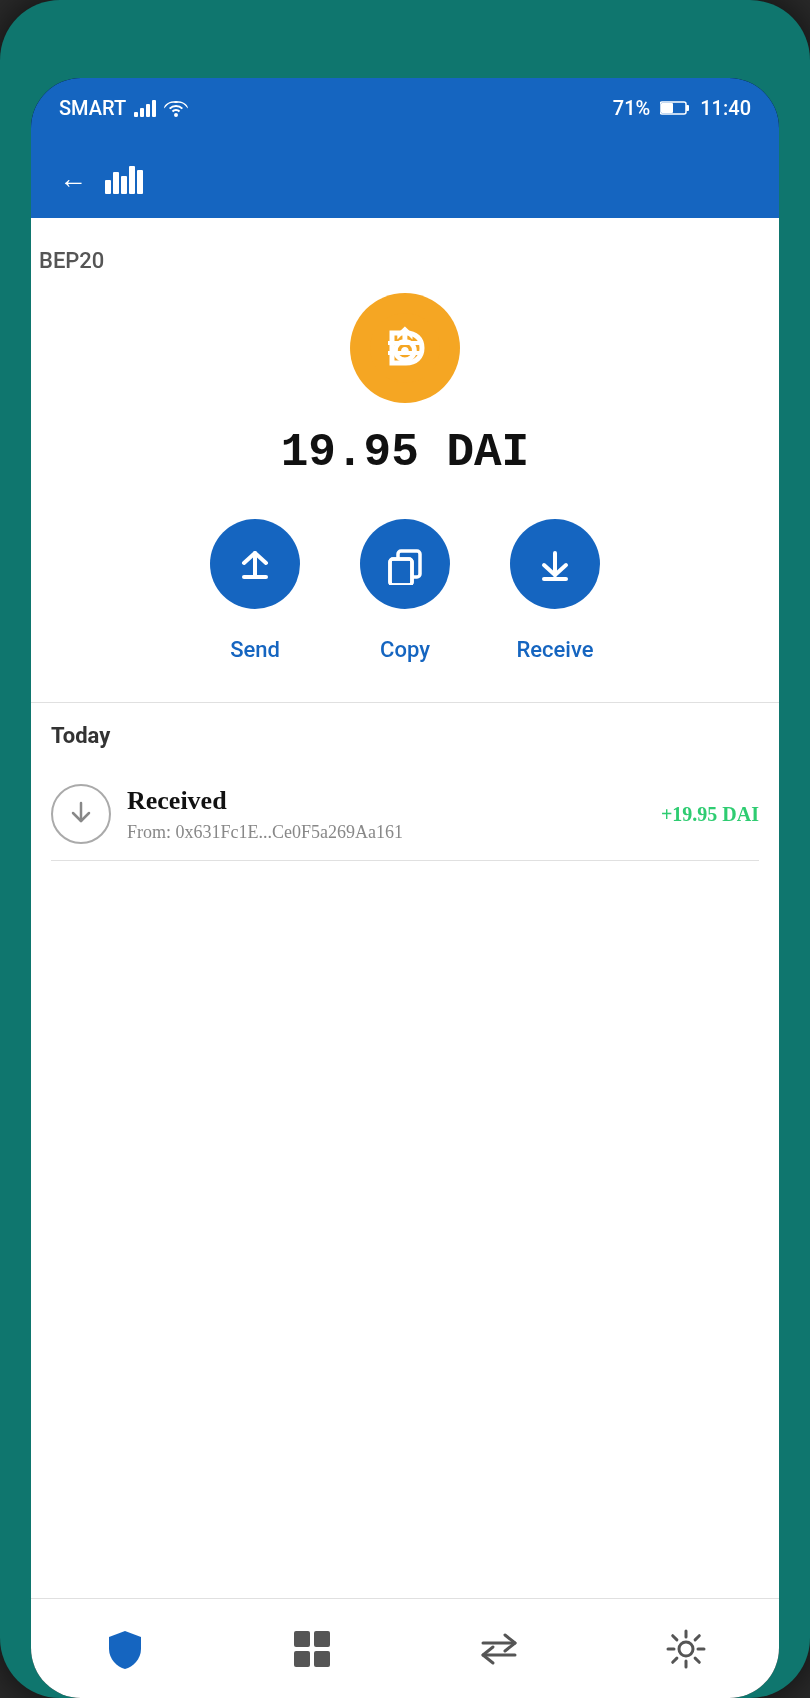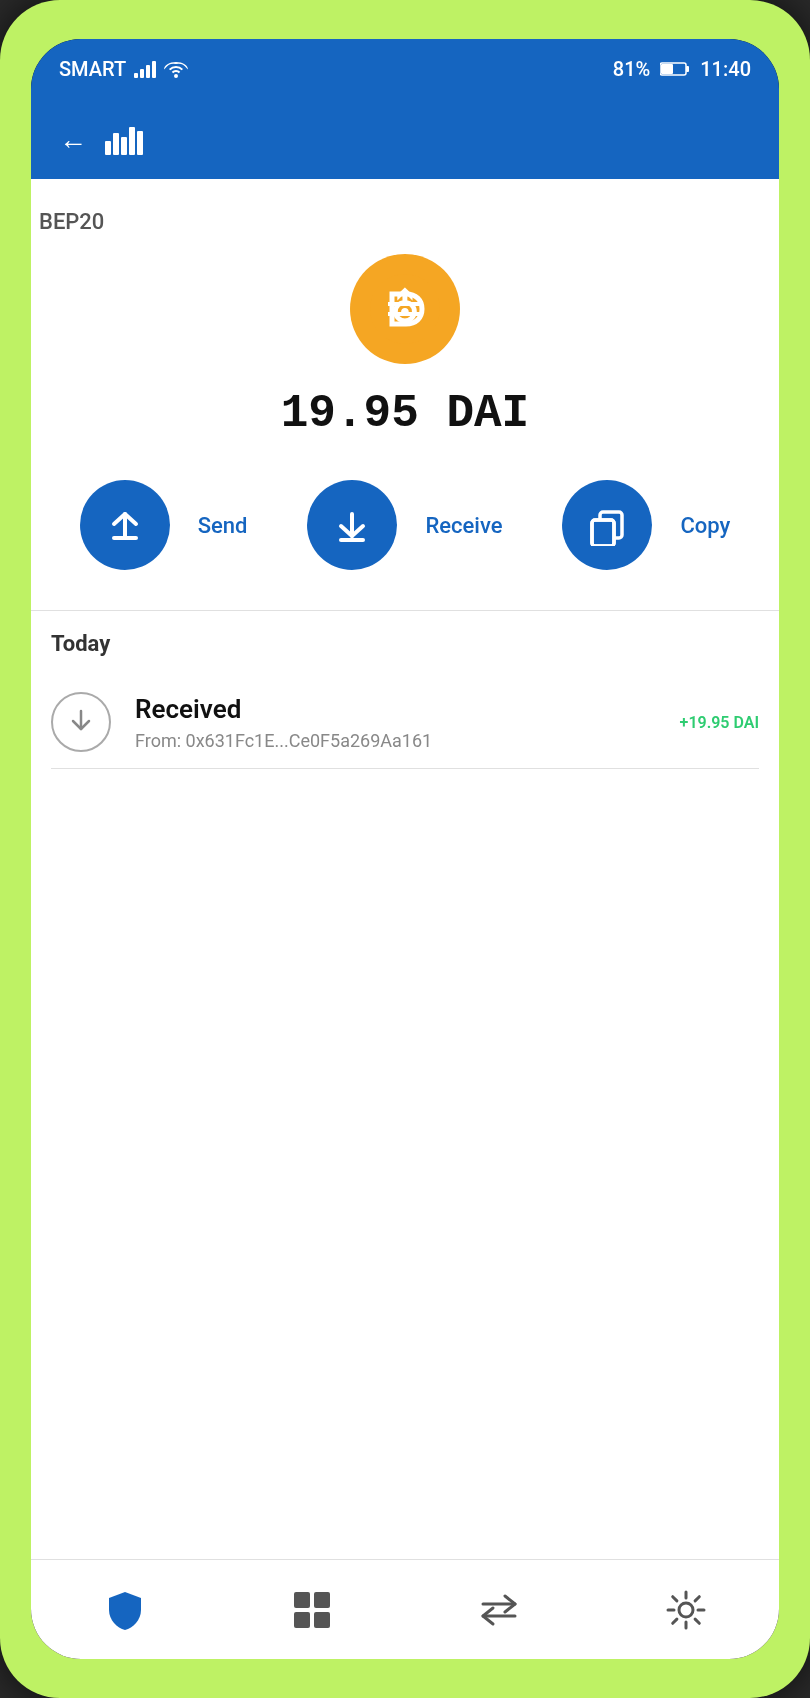--- a/index.html
+++ b/index.html
@@ -9,26 +9,26 @@
       display: flex;
       justify-content: center;
       align-items: center;
       min-height: 100vh;
       font-family: 'Roboto', Arial, sans-serif;
     }
 
     .phone-outer {
       width: 810px;
       height: 1698px;
-      background: #bef264;
+      background: #0f766e;
       border-radius: 60px;
       position: relative;
       display: flex;
       justify-content: center;
-      align-items: center;
+      align-items: flex-end;
       box-shadow: 0 0 40px rgba(0,0,0,0.7);
     }
 
     .phone-inner {
       width: 748px;
       height: 1620px;
       background: #000;
       border-radius: 50px;
       overflow: hidden;
       position: relative;
@@ -161,21 +161,21 @@
     
     .action-buttons {
       display: flex;
       gap: 60px;
       justify-content: center;
       align-items: flex-start;
     }
 
     .action-item {
       display: flex;
-      flex-direction: row;
+      flex-direction: column;
       align-items: center;
       gap: 28px;
       cursor: pointer;
     }
 
     .action-circle {
       width: 90px;
       height: 90px;
       background: #1565c0;
       border-radius: 50%;
@@ -207,22 +207,23 @@
     .section-date {
       font-size: 22px;
       color: #333;
       font-weight: 700;
       margin-bottom: 20px;
     }
 
     .transaction-item {
       display: flex;
       align-items: center;
-      gap: 24px;
+      gap: 16px;
       padding: 16px 0;
+      font-family: Liberation Serif, serif;
     }
 
     .tx-icon {
       width: 60px;
       height: 60px;
       border-radius: 50%;
       border: 2px solid #aaa;
       display: flex;
       align-items: center;
       justify-content: center;
@@ -239,21 +240,21 @@
       color: #111;
       margin-bottom: 6px;
     }
 
     .tx-from {
       font-size: 18px;
       color: #888;
     }
 
     .tx-amount {
-      font-size: 16px;
+      font-size: 20px;
       font-weight: 600;
       color: #2ecc71;
     }
 
     
     .bottom-nav {
       background: white;
       height: 100px;
       display: flex;
       align-items: center;
@@ -291,21 +292,21 @@
           <div class="signal-bar" style="height:9px;"></div>
           <div class="signal-bar" style="height:13px;"></div>
           <div class="signal-bar" style="height:17px;"></div>
         </div>
 
         <svg width="24" height="18" viewBox="0 0 24 18" fill="white">
           <path d="M12 14a2 2 0 1 1 0 4 2 2 0 0 1 0-4zm0-4a6 6 0 0 1 4.24 1.76l-1.42 1.42A4 4 0 0 0 12 12a4 4 0 0 0-2.83 1.17L7.76 11.76A6 6 0 0 1 12 10zm0-4a10 10 0 0 1 7.07 2.93l-1.41 1.41A8 8 0 0 0 12 8a8 8 0 0 0-5.66 2.34L4.93 8.93A10 10 0 0 1 12 6zm0-4C18.63 2 24 5.37 24 9.5l-1.5-1.5A10 10 0 0 0 12 4a10 10 0 0 0-10.5 4L0 9.5C0 5.37 5.37 2 12 2z"></path>
         </svg>
       </div>
       <div class="status-right">
-        <span>81%</span>
+        <span>71%</span>
 
         <svg width="30" height="16" viewBox="0 0 30 16" fill="white">
           <rect x="0" y="2" width="26" height="12" rx="2" ry="2" stroke="white" stroke-width="1.5" fill="none"></rect>
           <rect x="26" y="5" width="3" height="6" rx="1" fill="white"></rect>
           <rect x="1" y="3" width="12" height="10" rx="1" fill="white"></rect>
         </svg>
         <span>11:40</span>
       </div>
     </div>
 
@@ -349,38 +350,38 @@
                 <line x1="21" y1="32" x2="21" y2="10" stroke="white" stroke-width="4" stroke-linecap="round"></line>
                 <polyline points="10,20 21,10 32,20" stroke="white" stroke-width="4" fill="none" stroke-linecap="round" stroke-linejoin="round"></polyline>
                 <line x1="10" y1="34" x2="32" y2="34" stroke="white" stroke-width="4" stroke-linecap="round"></line>
               </svg>
             </div>
             <div class="action-label">Send</div>
           </div>
 
           <div class="action-item">
             <div class="action-circle">
+              <svg width="42" height="42" viewBox="0 0 42 42" fill="none">
+                <rect x="14" y="8" width="22" height="26" rx="3" stroke="white" stroke-width="3.5" fill="none"></rect>
+                <rect x="6" y="16" width="22" height="26" rx="3" stroke="white" stroke-width="3.5" fill="#1565c0"></rect>
+                <rect x="6" y="16" width="22" height="26" rx="3" stroke="white" stroke-width="3.5" fill="none"></rect>
+              </svg>
+            </div>
+            <div class="action-label">Copy</div>
+          </div>
+
+          <div class="action-item">
+            <div class="action-circle">
               <svg width="42" height="42" viewBox="0 0 42 42" fill="white">
                 <line x1="21" y1="10" x2="21" y2="32" stroke="white" stroke-width="4" stroke-linecap="round"></line>
                 <polyline points="10,22 21,32 32,22" stroke="white" stroke-width="4" fill="none" stroke-linecap="round" stroke-linejoin="round"></polyline>
                 <line x1="10" y1="36" x2="32" y2="36" stroke="white" stroke-width="4" stroke-linecap="round"></line>
               </svg>
             </div>
             <div class="action-label">Receive</div>
-          </div>
-
-          <div class="action-item">
-            <div class="action-circle">
-              <svg width="42" height="42" viewBox="0 0 42 42" fill="none">
-                <rect x="14" y="8" width="22" height="26" rx="3" stroke="white" stroke-width="3.5" fill="none"></rect>
-                <rect x="6" y="16" width="22" height="26" rx="3" stroke="white" stroke-width="3.5" fill="#1565c0"></rect>
-                <rect x="6" y="16" width="22" height="26" rx="3" stroke="white" stroke-width="3.5" fill="none"></rect>
-              </svg>
-            </div>
-            <div class="action-label">Copy</div>
           </div>
 
         </div>
       </div>
 
       <div class="divider"></div>
 
       <div class="transactions-section">
         <div class="section-date">Today</div>
 

